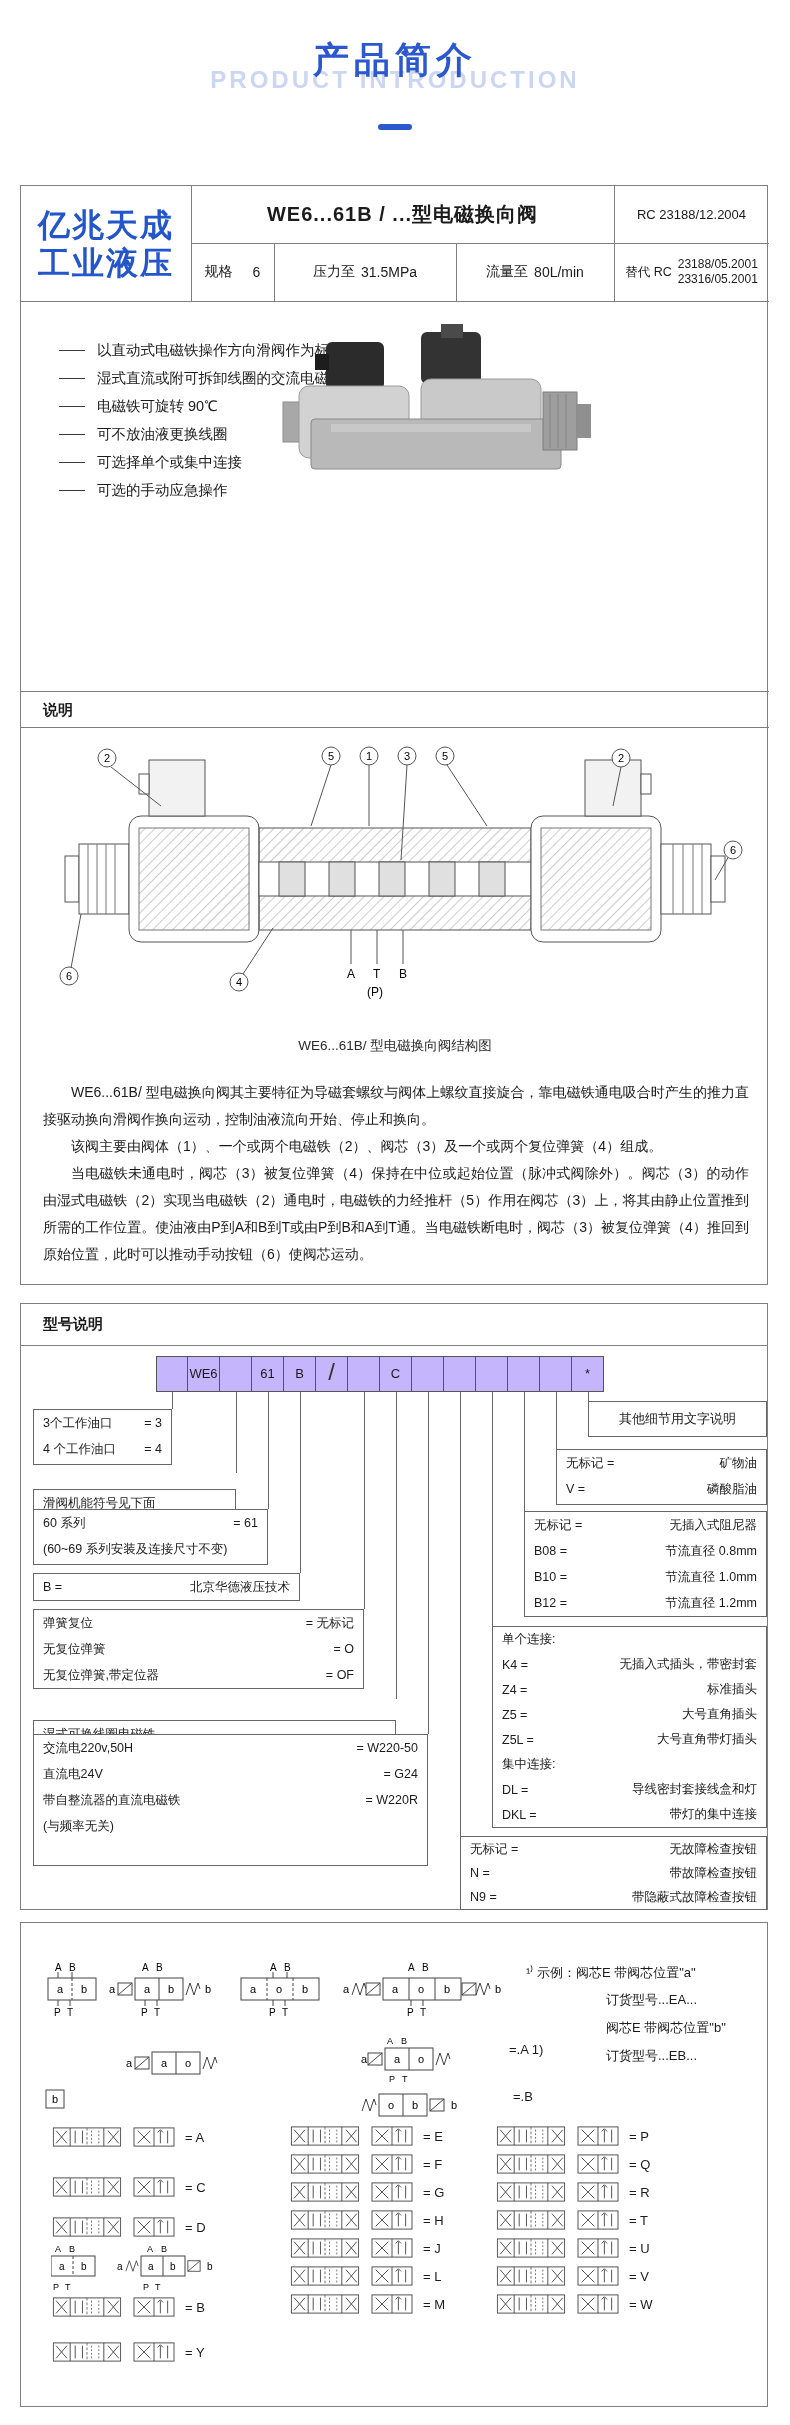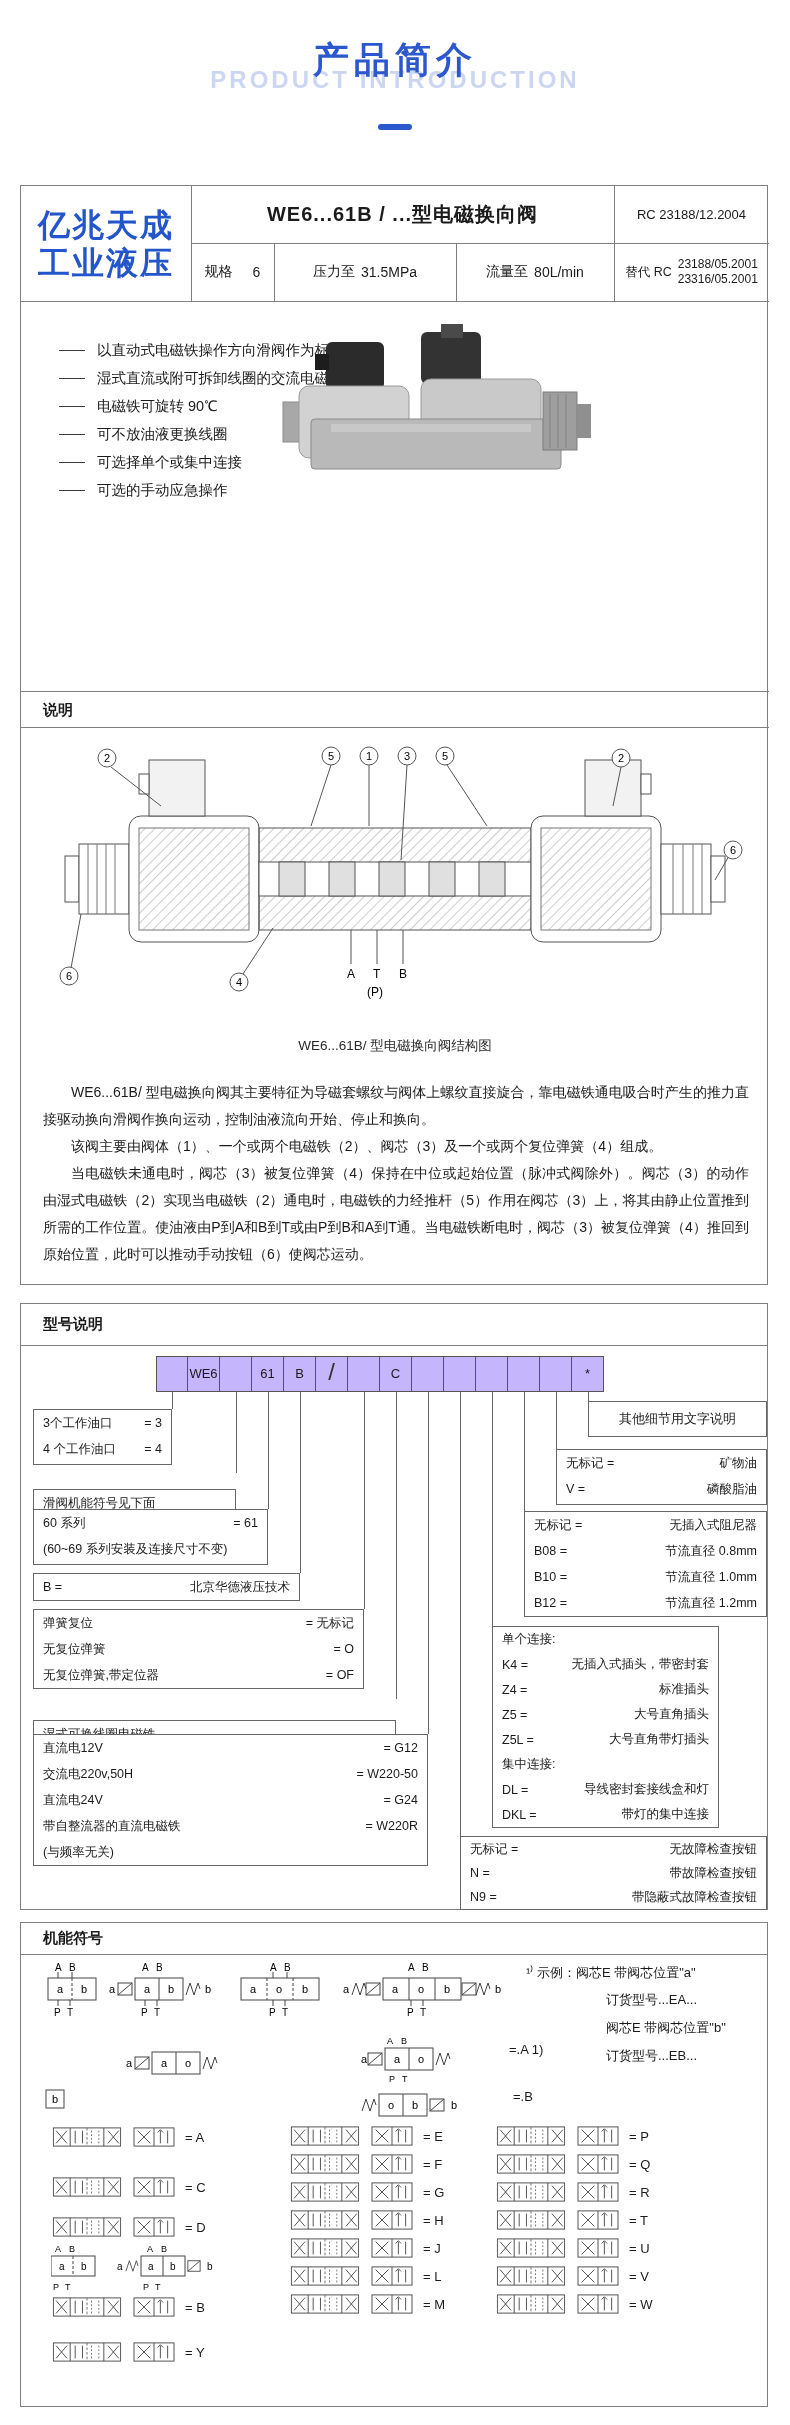--- a/index.html
+++ b/index.html
@@ -357,24 +357,20 @@
         </div>
     </div>
     <div class="opt" style="left:12px;top:416px;width:363px;height:28px;">
       <div class="opt-row">
           <span>湿式可换线圈电磁铁</span>
           <span></span>
         </div>
     </div>
     <div class="opt" style="left:12px;top:430px;width:395px;height:132px;">
       <div class="opt-row">
-          <span>直流电12V</span>
-          <span>= G12</span>
-        </div>
-      <div class="opt-row">
           <span>交流电220v,50H</span>
           <span>= W220-50</span>
         </div>
       <div class="opt-row">
           <span>直流电24V</span>
           <span>= G24</span>
         </div>
       <div class="opt-row">
           <span>带自整流器的直流电磁铁</span>
           <span>= W220R</span>
@@ -411,21 +407,21 @@
         </div>
       <div class="opt-row">
           <span>B10   =</span>
           <span>节流直径 1.0mm</span>
         </div>
       <div class="opt-row">
           <span>B12   =</span>
           <span>节流直径 1.2mm</span>
         </div>
     </div>
-    <div class="opt" style="left:471px;top:322px;width:227px;height:202px;">
+    <div class="opt" style="left:471px;top:322px;width:275px;height:202px;">
       <div class="opt-row r25">
           <span>单个连接:</span>
           <span></span>
         </div>
       <div class="opt-row r25">
           <span>K4  =</span>
           <span>无插入式插头，带密封套</span>
         </div>
       <div class="opt-row r25">
           <span>Z4  =</span>
@@ -462,21 +458,20 @@
           <span>带故障检查按钮</span>
         </div>
       <div class="opt-row r24">
           <span>N9    =</span>
           <span>带隐蔽式故障检查按钮</span>
         </div>
     </div>
   </div>
 
   <div class="sec" style="top:1922px;height:485px;">
-    <div class="sec-title" style="top:0;height:32px;line-height:30px;">机能符号</div>
 
     <div class="note" style="left:505px;top:40px;">¹⁾ 示例：阀芯E 带阀芯位置"a"</div>
     <div class="note" style="left:585px;top:68px;">订货型号...EA...</div>
     <div class="note" style="left:585px;top:96px;">阀芯E 带阀芯位置"b"</div>
     <div class="note" style="left:585px;top:124px;">订货型号...EB...</div>
     <div class="ex-label" style="left:488px;top:119px;">=.A 1)</div>
     <div class="ex-label" style="left:492px;top:166px;">=.B</div>
 
     <svg class="abs" style="left:10px;top:33px;" width="560" height="170" viewBox="0 0 560 170">
 

